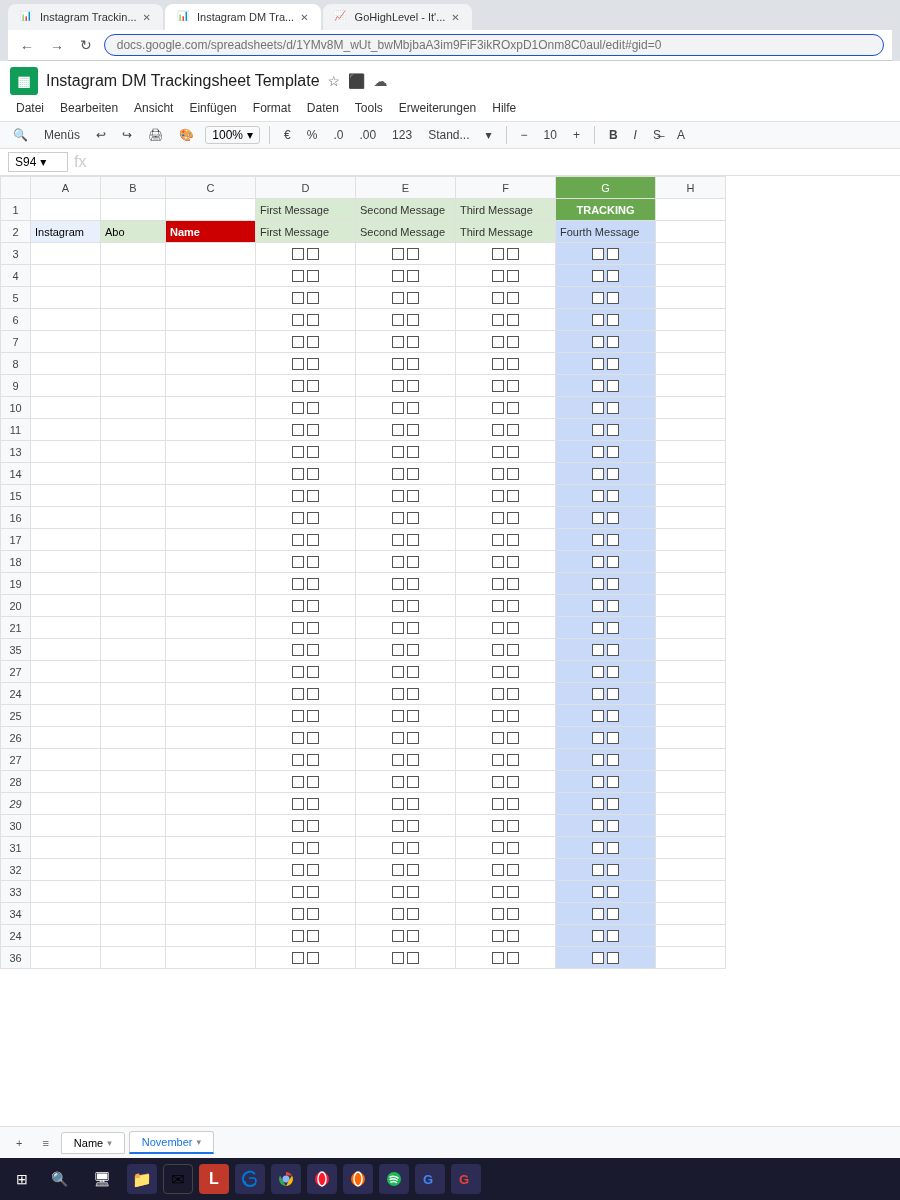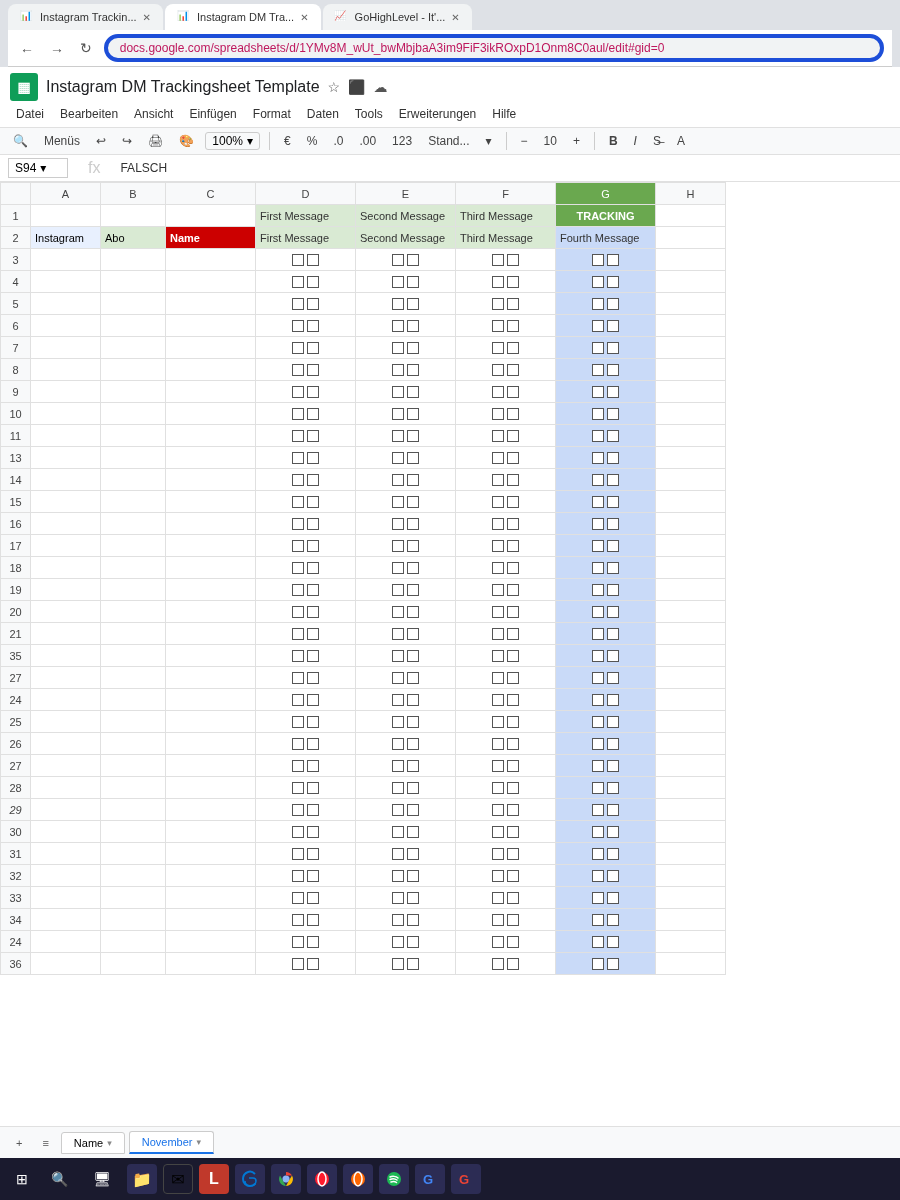--- a/index.html
+++ b/index.html
@@ -58,25 +58,25 @@
     }
     .nav-btn {
       color: #555;
       font-size: 14px;
       cursor: pointer;
       padding: 2px 4px;
     }
     .address-box {
       flex: 1;
       background: #f1f3f4;
-      border: 4px solid #1d4ed8;
+      border: 1px solid #1d4ed8;
       border-radius: 20px;
       padding: 3px 12px;
       font-size: 12px;
-      color: #be185d;
+      color: #737373;
     }
 
     
     .sheets-app {
       background: #fff;
       display: flex;
       flex-direction: column;
       height: calc(1200px - 70px);
     }
 
@@ -152,24 +152,25 @@
       gap: 4px;
       border: 1px solid #ccc;
       border-radius: 3px;
       padding: 1px 6px;
       font-size: 12px;
     }
 
     .formula-bar {
       display: flex;
       align-items: center;
-      gap: 20px;
+      gap: 6px;
       padding: 3px 8px;
       border-bottom: 1px solid #e0e0e0;
       background: #fff;
+      text-align: center;
     }
     .cell-ref {
       min-width: 60px;
       border: 1px solid #ccc;
       padding: 2px 6px;
       font-size: 12px;
       display: flex;
       align-items: center;
       gap: 4px;
     }
@@ -440,21 +441,20 @@
     <span class="toolbar-btn">S̶</span>
     <span class="toolbar-btn">A</span>
   </div>
 
   <div class="formula-bar">
     <div class="cell-ref">
       <span>S94</span>
       <span>▾</span>
     </div>
     <span class="formula-separator">fx</span>
-    <span class="formula-content">FALSCH</span>
   </div>
 
   <div class="spreadsheet-container">
     <table class="spreadsheet-table">
       <thead>
         <tr>
           <th class="col-header corner-header"></th>
           <th class="col-header col-a">A</th>
           <th class="col-header col-b">B</th>
           <th class="col-header col-c">C</th>

